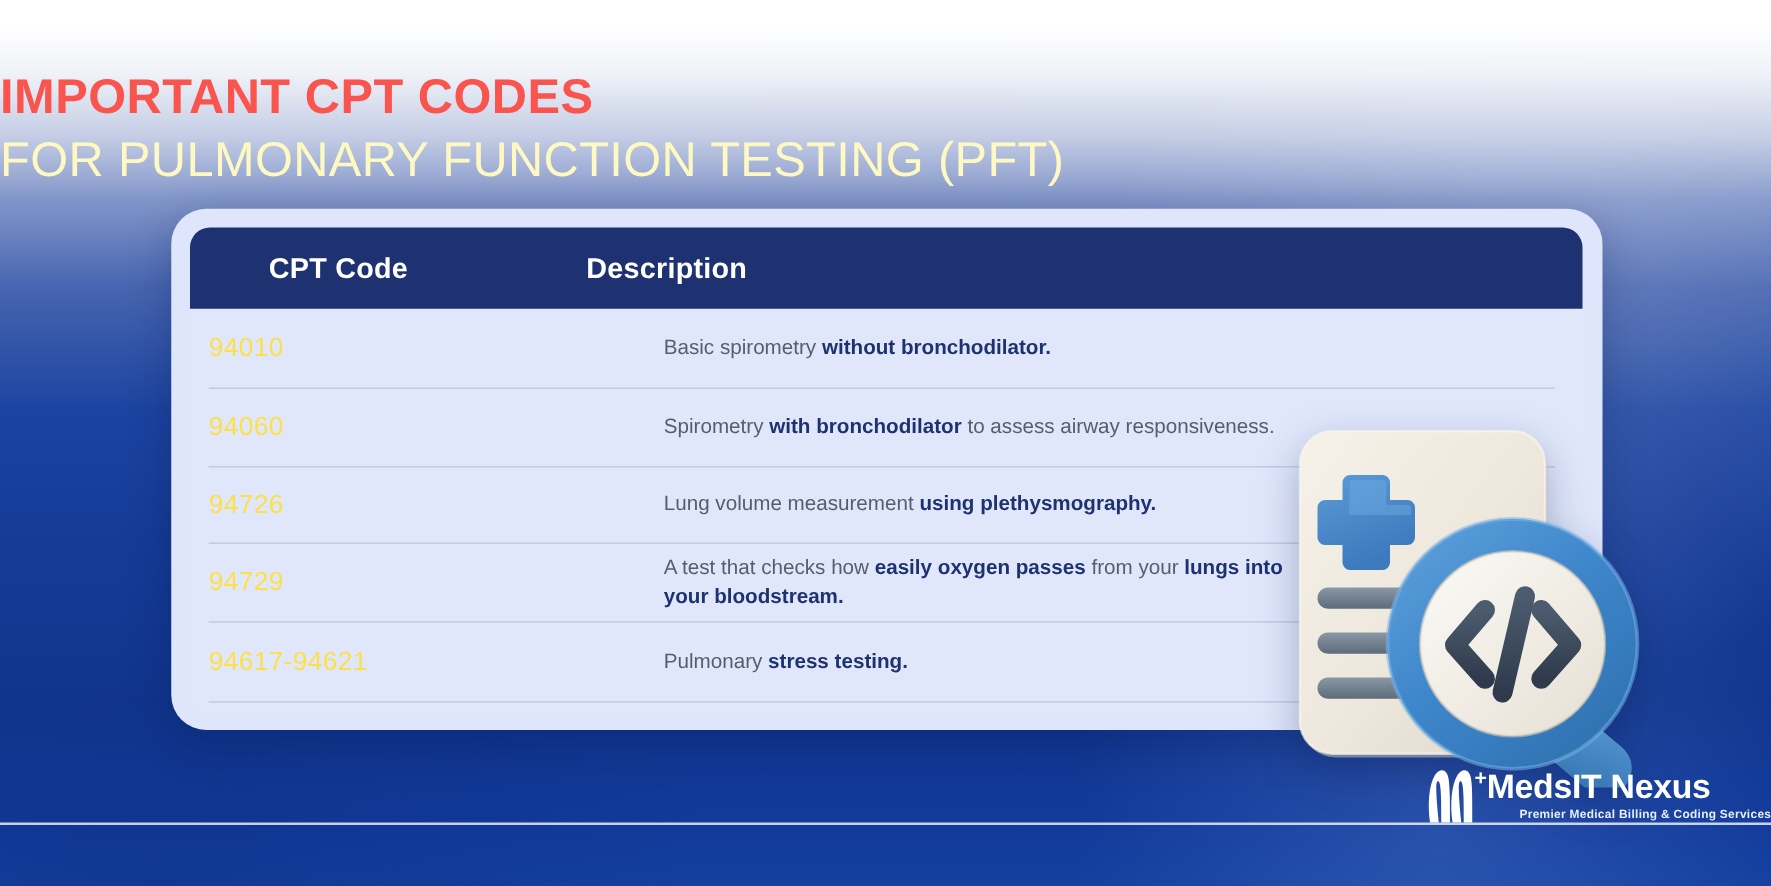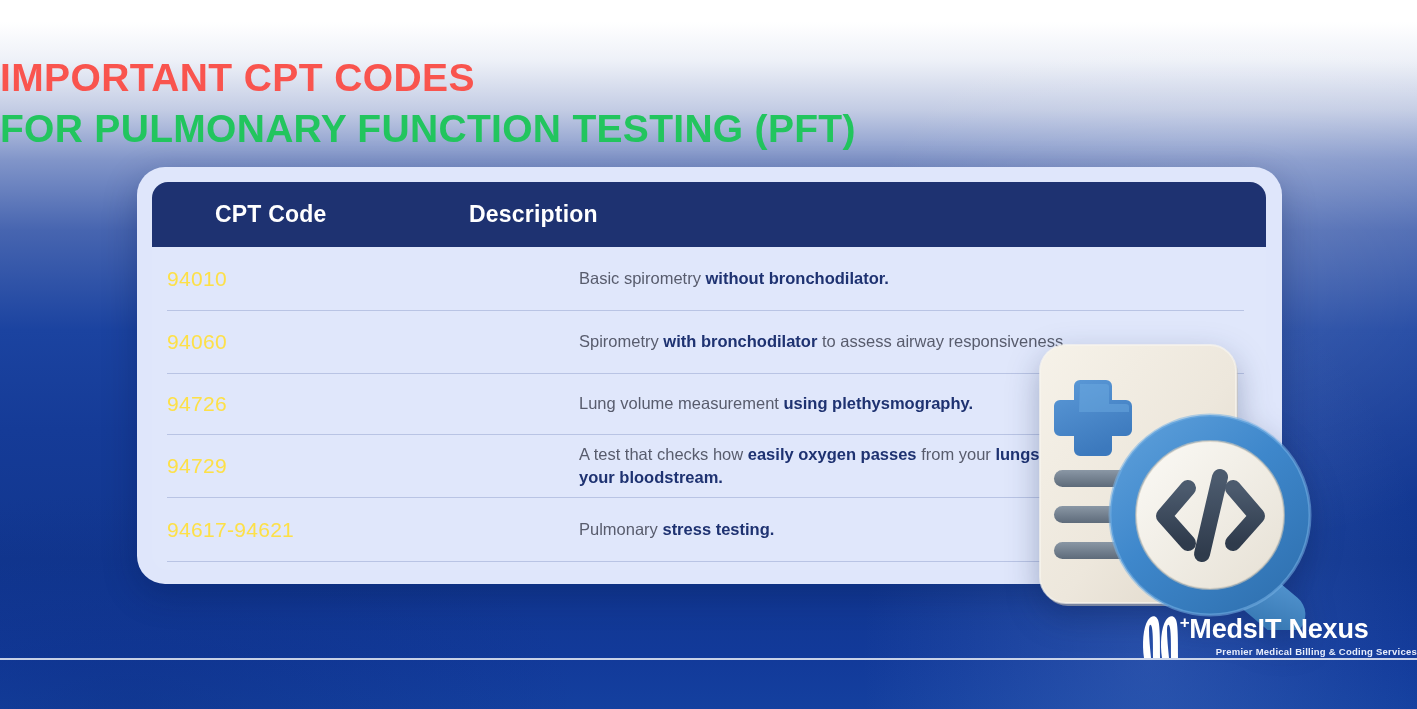--- a/index.html
+++ b/index.html
@@ -40,22 +40,22 @@
   #title-block {
     position:absolute; top:33px; left:0; width:1417px;
     text-align:left;
     margin-top:22px;
   }
   #title-line1 {
     font-size:39px; font-weight:bold; letter-spacing:0.4px;
     color:#f9544e; line-height:1.16;
   }
   #title-line2 {
-    font-size:39px; font-weight:bold; letter-spacing:0.3px;
-    color:#22c55e; line-height:1.22; margin-top:5px;
+    font-size:39px; font-weight:normal; letter-spacing:0.3px;
+    color:#fef9c3; line-height:1.22; margin-top:5px;
   }
 
   
   #card-outer {
     position:absolute; left:137px; top:167px;
     width:1145px; height:417px;
     background:#dfe6fb;
     border-radius:28px;
     box-shadow:0 10px 34px rgba(5,22,70,0.28);
   }
@@ -90,21 +90,20 @@
     padding-left:15px;
   }
   .row .code {
     width:364px;
     color:#fde047; font-size:21px; letter-spacing:0.3px;
     flex:0 0 364px;
   }
   .row .desc {
     color:#585c6d; font-size:16.5px; line-height:1.42;
     max-width:505px;
-    margin-left:48px;
   }
   .row .desc b { color:#1e3271; font-weight:bold; }
   .divider {
     height:1px; margin-left:15px; margin-right:22px;
     background:#b9c4e4;
   }
 
   
   #illus {
     position:absolute; left:1012px; top:340px;

